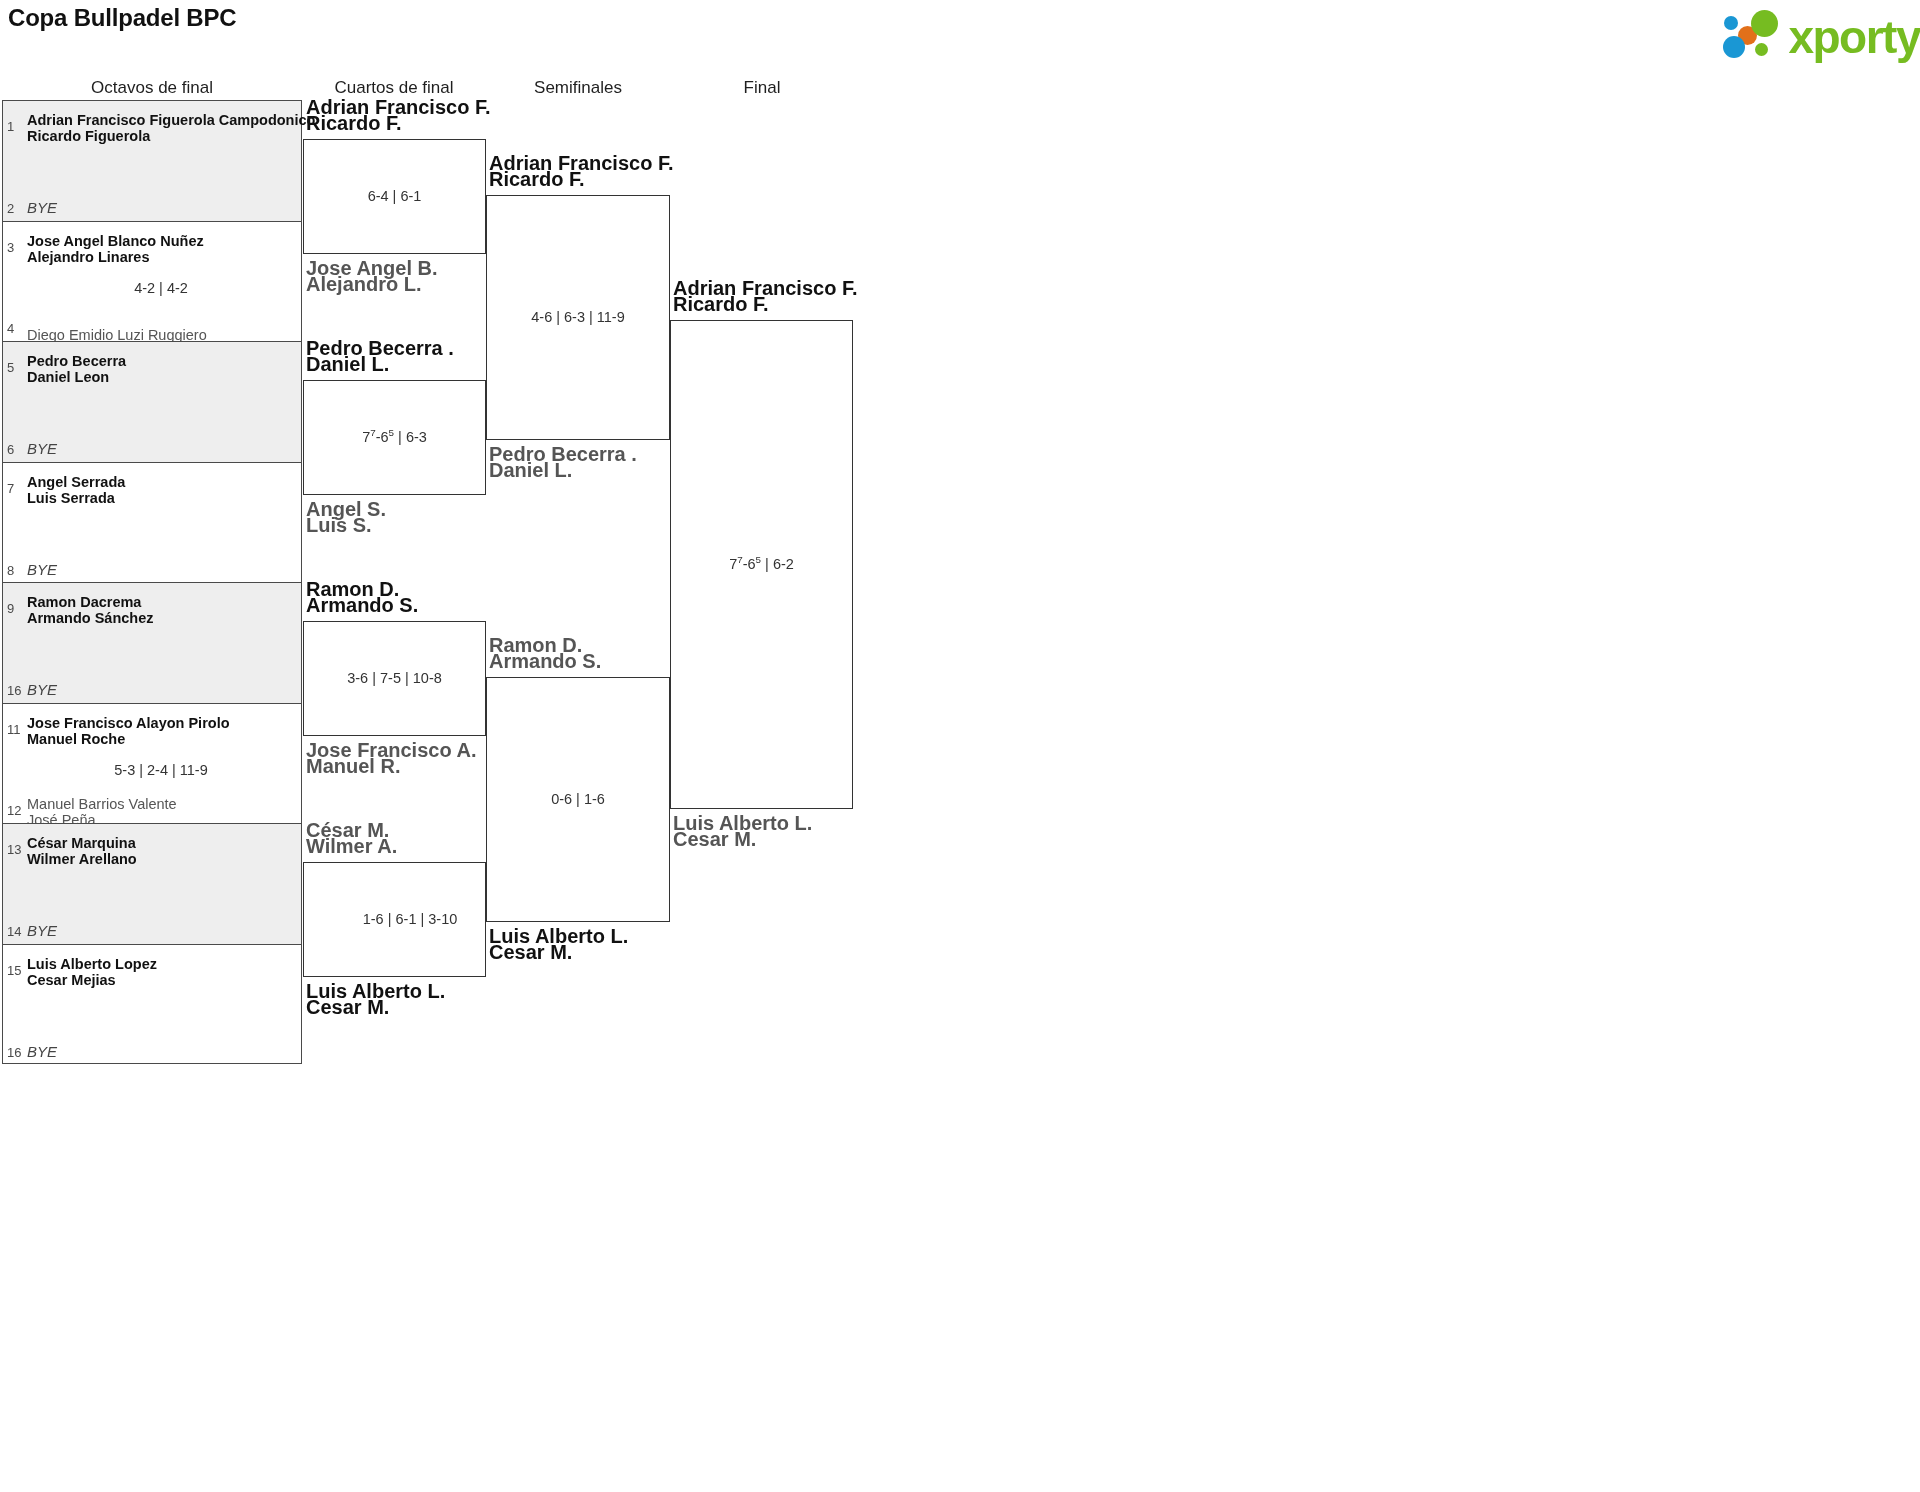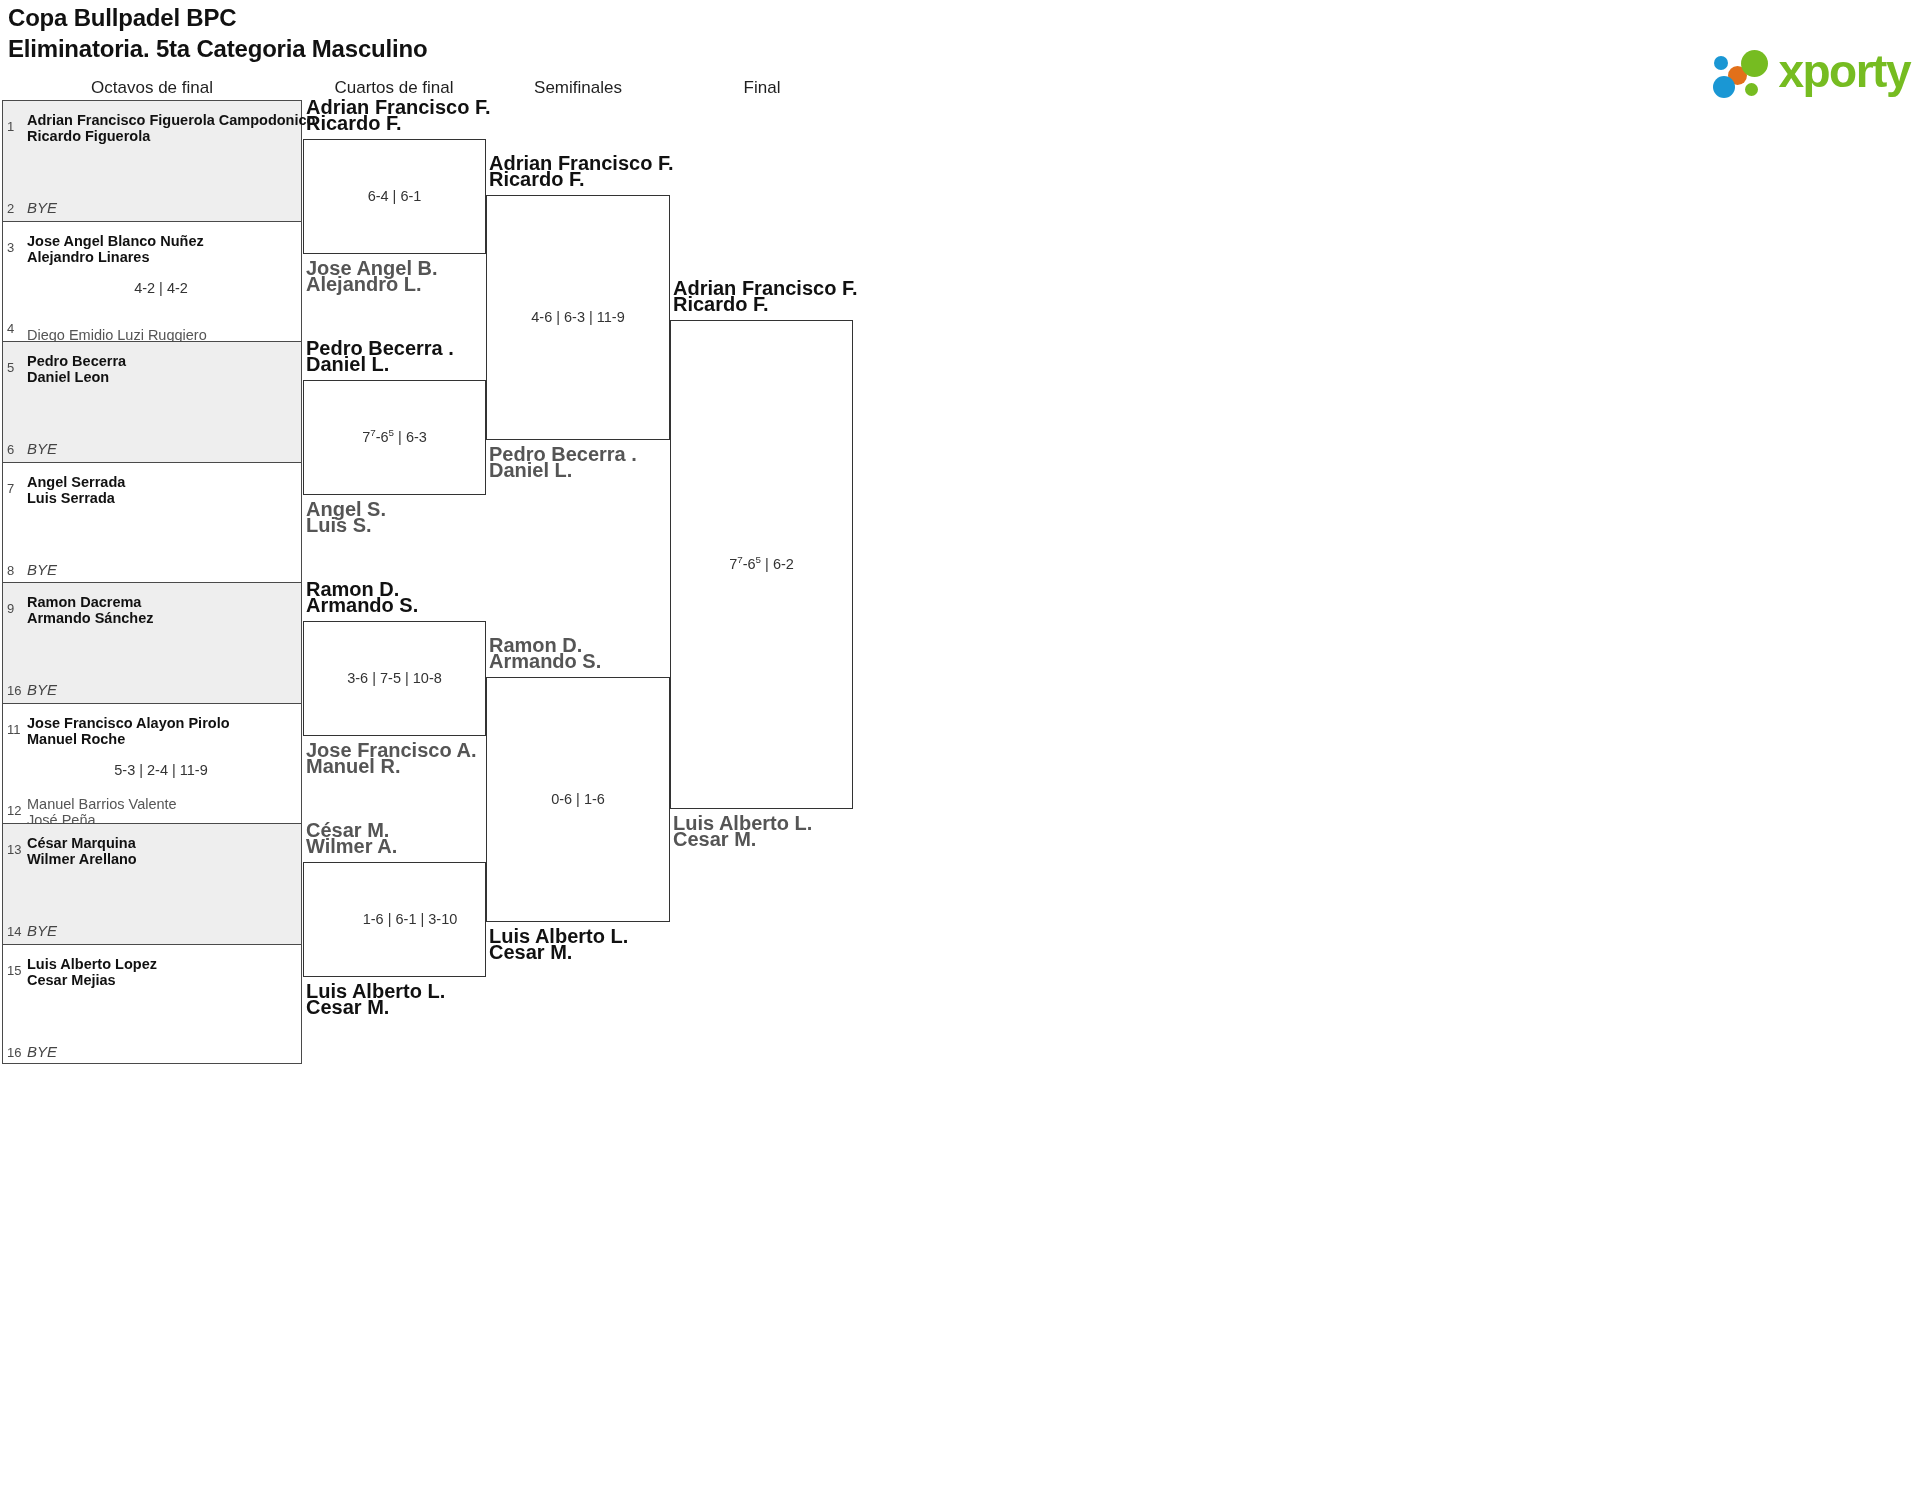--- a/index.html
+++ b/index.html
@@ -18,21 +18,21 @@
   .title-block { position: absolute; left: 8px; top: 2px; }
   .title-line {
     font-size: 24px;
     font-weight: 700;
     line-height: 31px;
     letter-spacing: -0.2px;
     color: #111111;
     white-space: nowrap;
   }
 
-  .logo { position: absolute; right: 10px; top: 8px; display: flex; align-items: flex-start; margin-top: 40px; }
+  .logo { position: absolute; right: 0; top: 8px; display: flex; align-items: flex-end; }
   .logo-dots { position: relative; width: 62px; height: 52px; margin-right: 4px; }
   .logo-dots i { position: absolute; display: block; border-radius: 50%; }
   .dot-blue-sm   { width: 14px; height: 14px; background: #1a97d4; left: 2px;  top: 8px; }
   .dot-orange    { width: 19px; height: 19px; background: #e2701a; left: 16px; top: 18px; }
   .dot-green-big { width: 27px; height: 27px; background: #76bc21; left: 29px; top: 2px; }
   .dot-blue-lg   { width: 22px; height: 22px; background: #1a97d4; left: 1px;  top: 28px; }
   .dot-green-sm  { width: 13px; height: 13px; background: #76bc21; left: 33px; top: 35px; }
   .logo-text {
     font-size: 46px;
     font-weight: 700;
@@ -110,21 +110,20 @@
   }
   sup { font-size: 0.68em; vertical-align: super; line-height: 0; }
 </style>
 </head>
 <body>
 
 <div id="root">
 
   <div class="title-block">
     <div class="title-line">Copa Bullpadel BPC</div>
-    <div class="title-line">Eliminatoria. 5ta Categoria Masculino</div>
   </div>
 
   <div class="logo">
     <span class="logo-dots">
       <i class="dot-blue-sm"></i>
       <i class="dot-orange"></i>
       <i class="dot-green-big"></i>
       <i class="dot-blue-lg"></i>
       <i class="dot-green-sm"></i>
     </span>

